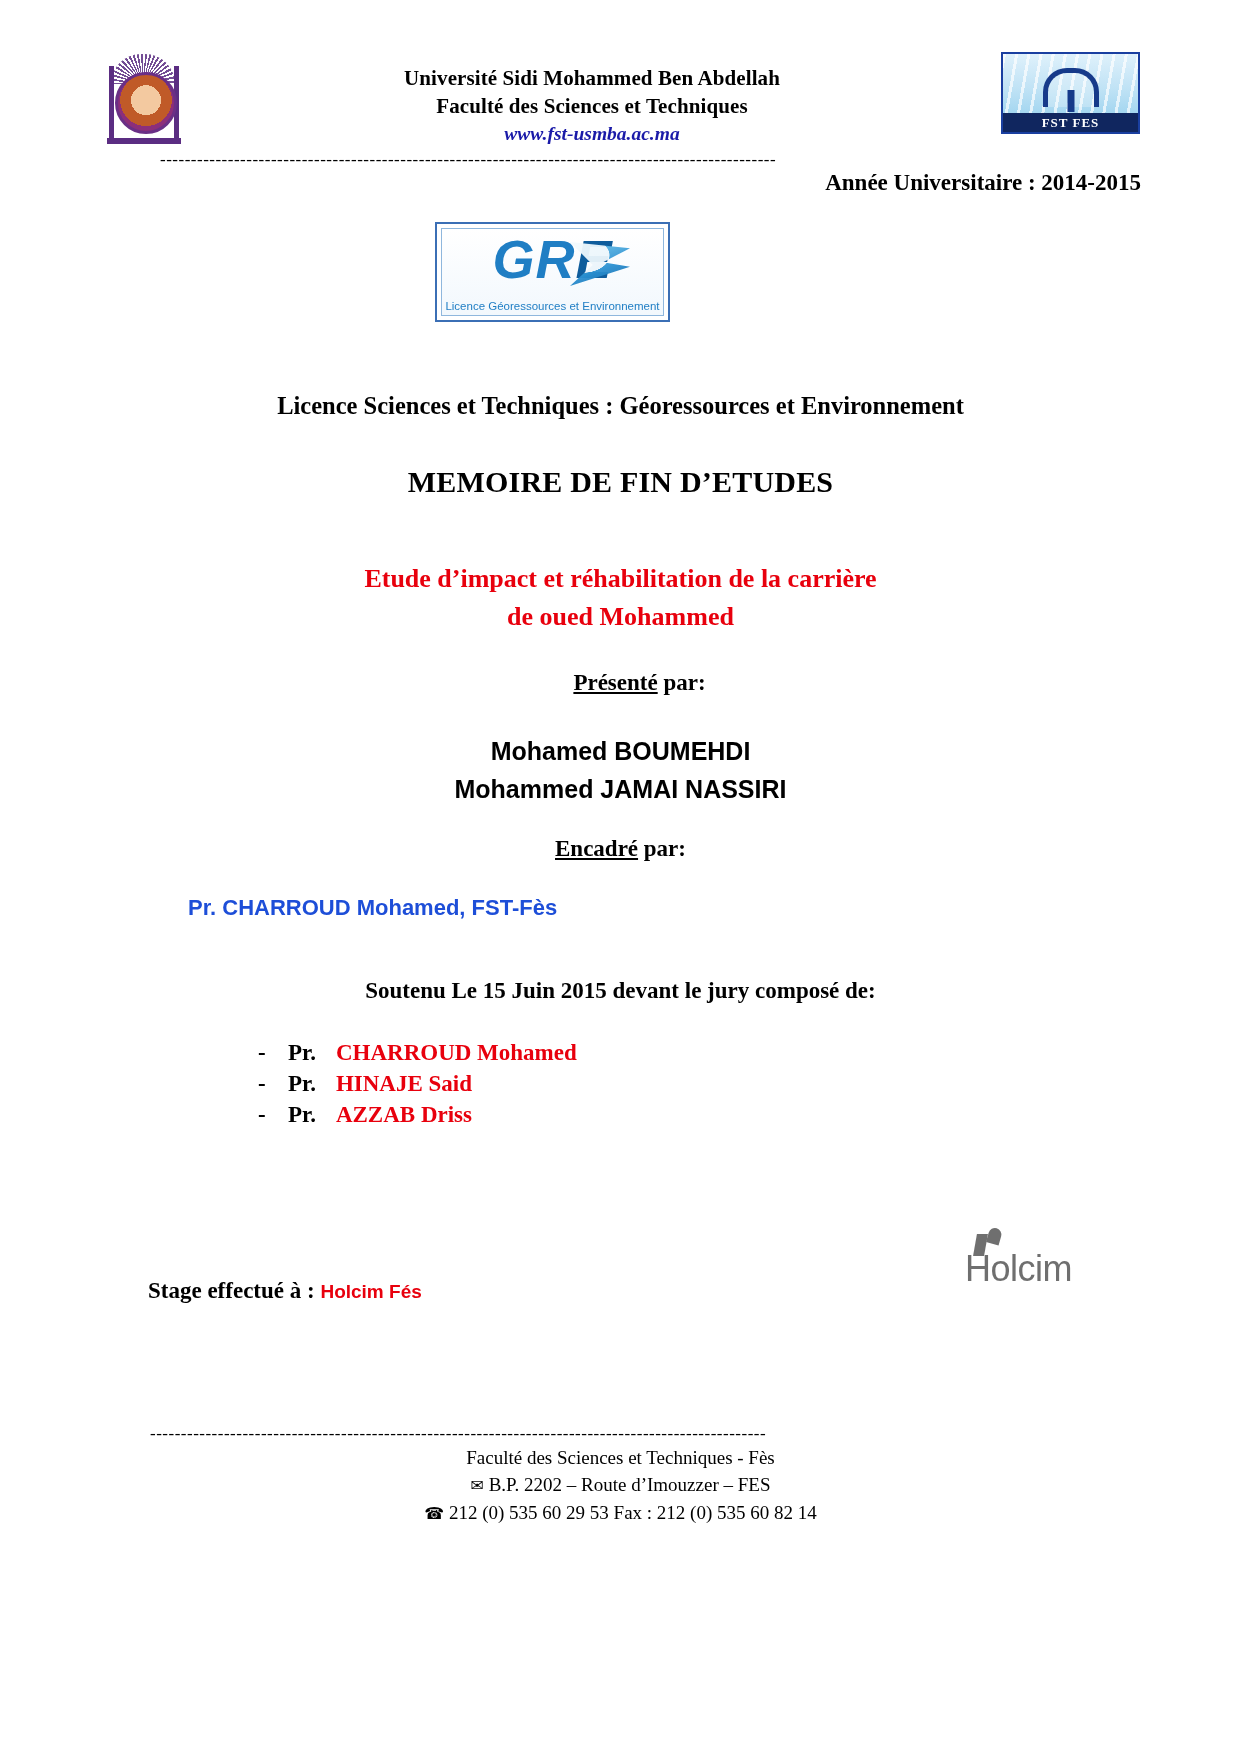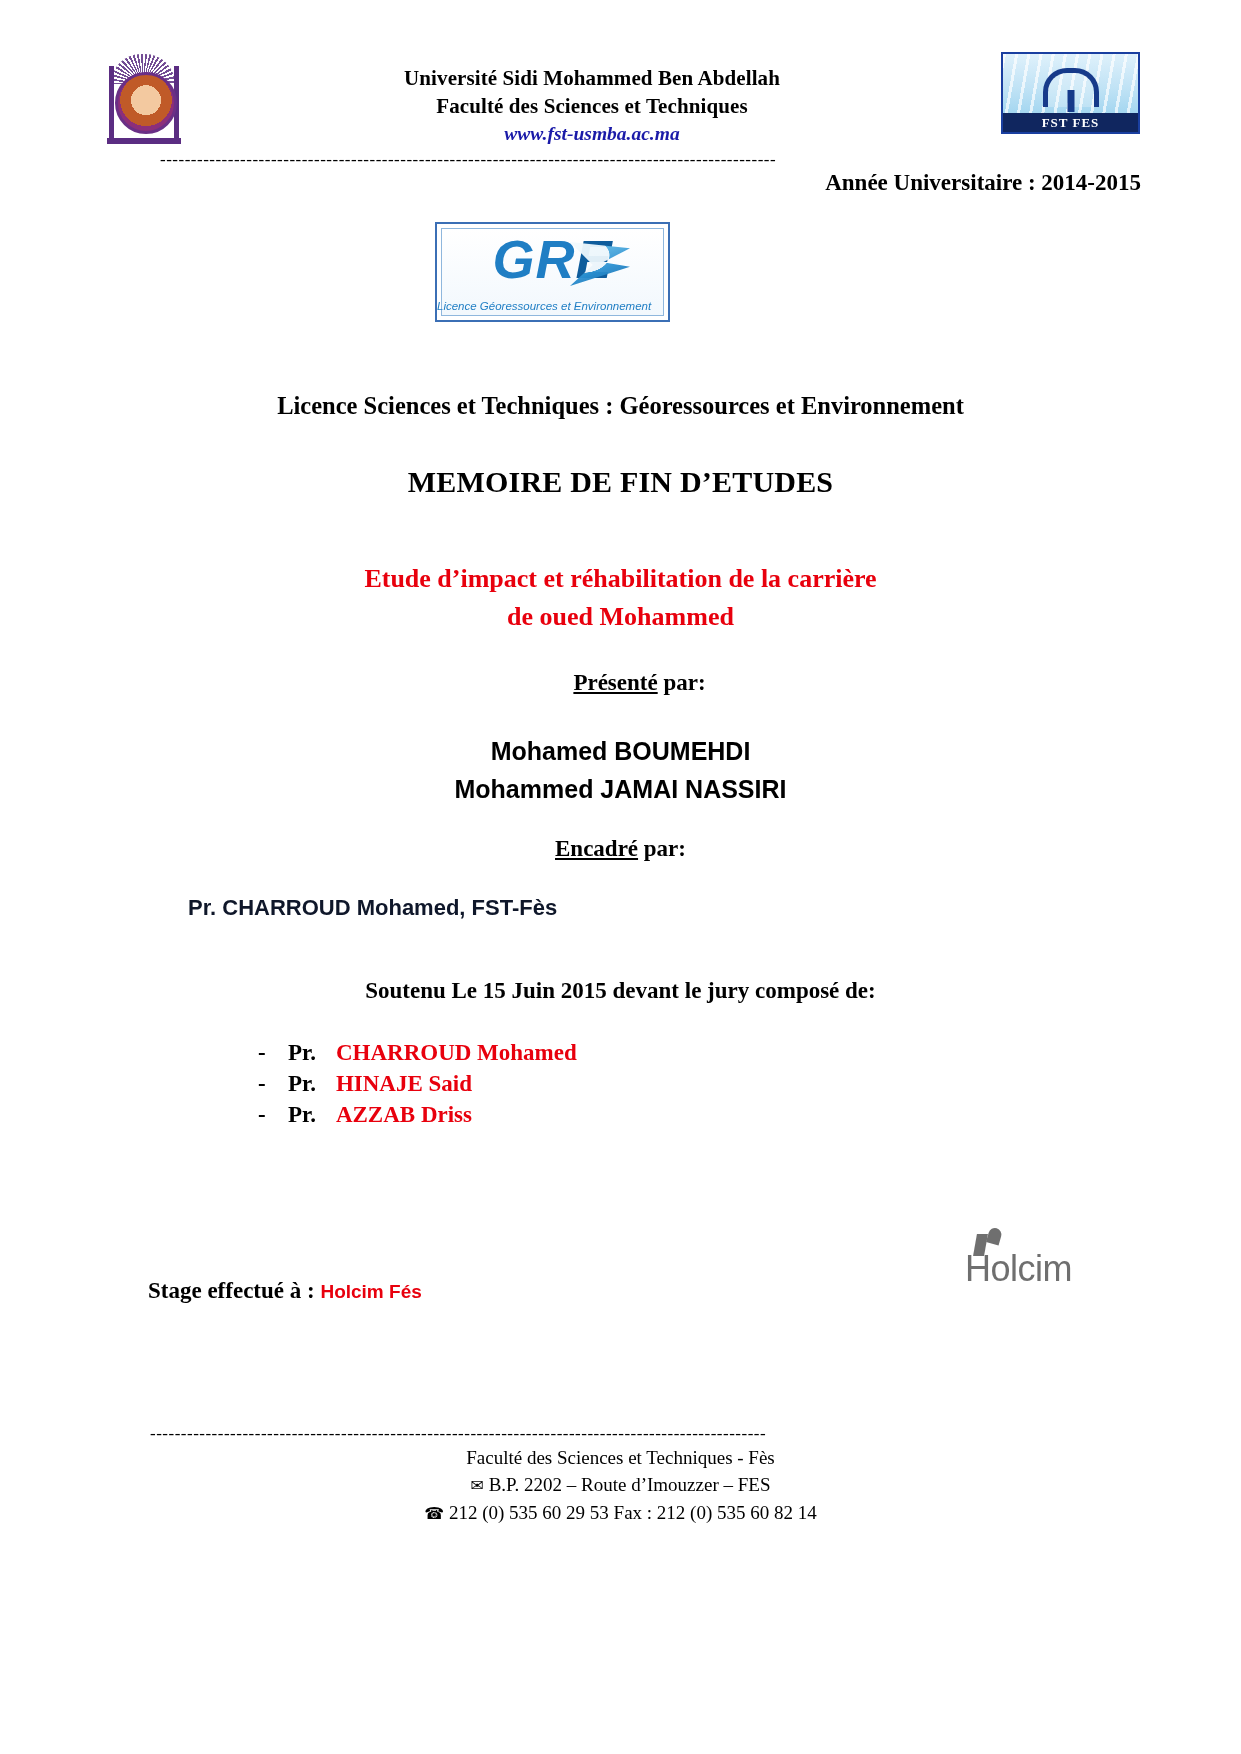--- a/index.html
+++ b/index.html
@@ -220,23 +220,23 @@
       radial-gradient(ellipse at 20% 30%, rgba(255,255,255,0.9) 0 40%, rgba(255,255,255,0) 41%),
       linear-gradient(160deg, #7fd0f2 0%, #2a8fd0 60%, #1565a8 100%);
     clip-path: polygon(0 0, 100% 14%, 55% 46%, 100% 56%, 0 100%, 38% 52%);
     opacity: .95;
   }
   .gre-caption {
     position: absolute;
     bottom: 8px;
     left: 0;
     right: 0;
+    text-align: center;
     font-family: "Liberation Sans", sans-serif;
     font-size: 11.5px;
-    font-style: italic;
     color: #1f7ec4;
   }
 
   
   .filiere {
     position: absolute;
     top: 392px;
     left: 0;
     width: 1241px;
     text-align: center;
@@ -296,21 +296,21 @@
     font-size: 23px;
     font-weight: bold;
   }
   .encadrant {
     position: absolute;
     top: 895px;
     left: 188px;
     font-family: "Liberation Sans", sans-serif;
     font-size: 22px;
     font-weight: bold;
-    color: #0f172a;
+    color: #1d4ed8;
   }
   .soutenu {
     position: absolute;
     top: 978px;
     left: 0;
     width: 1241px;
     text-align: center;
     font-size: 23px;
     font-weight: bold;
   }

